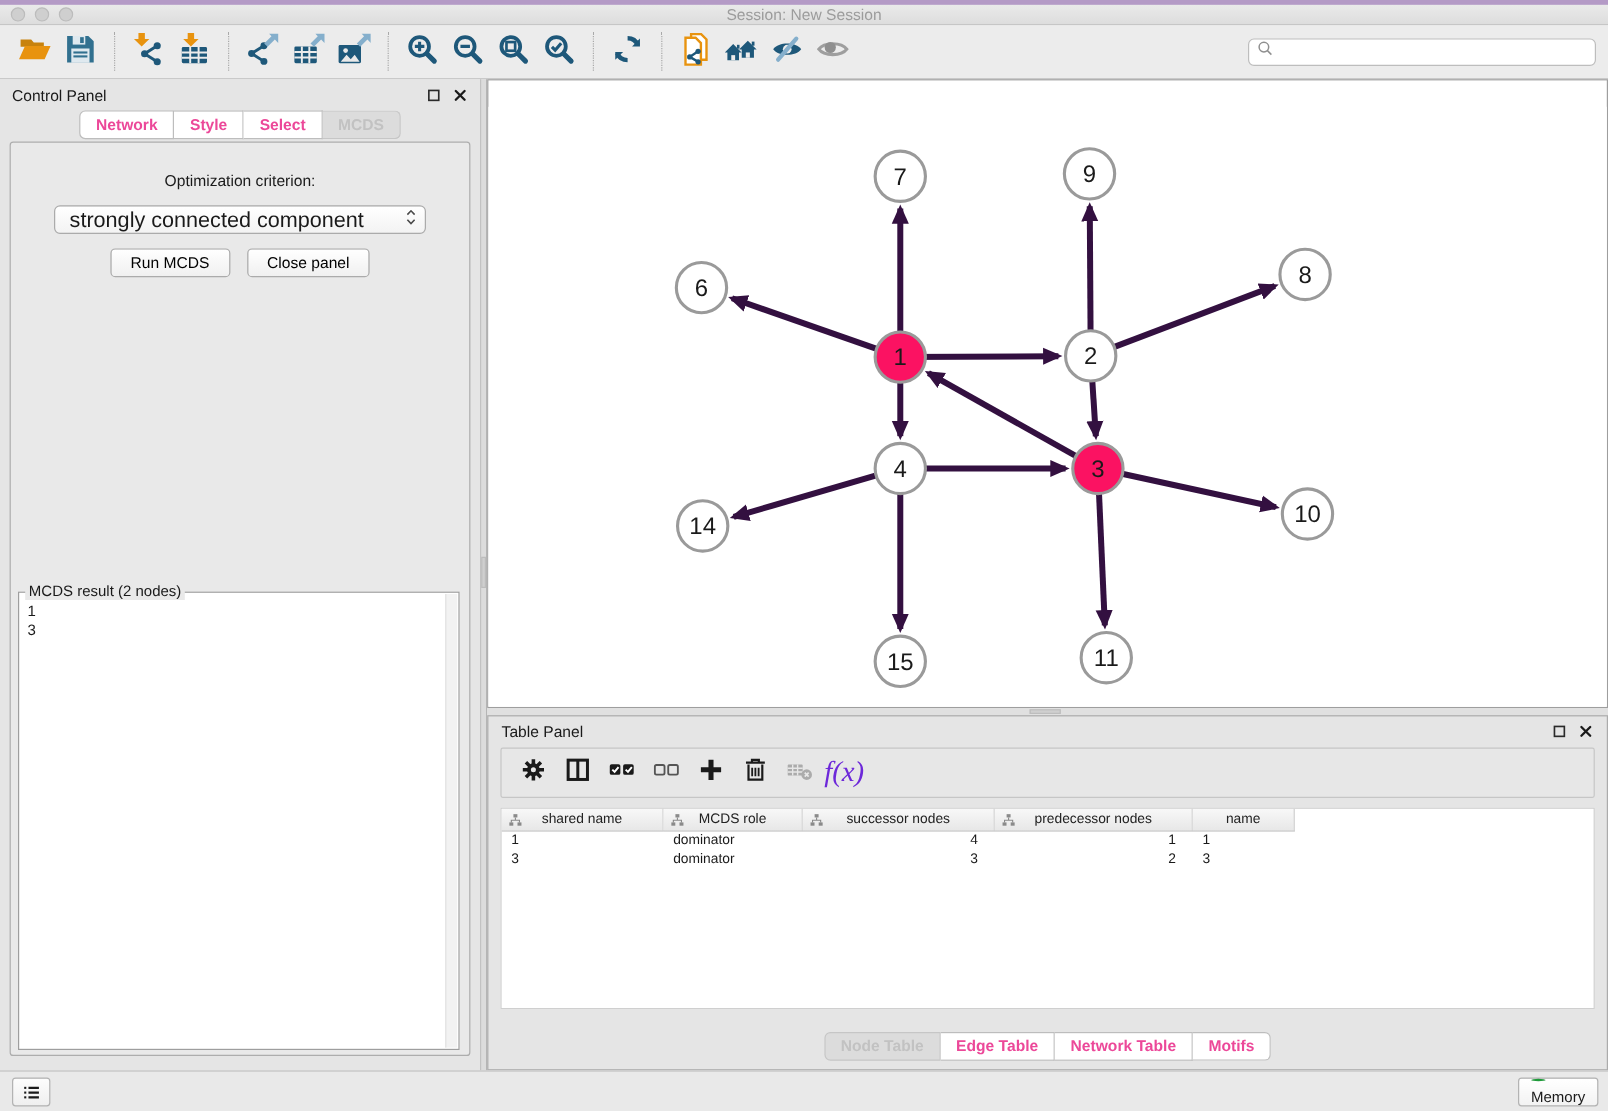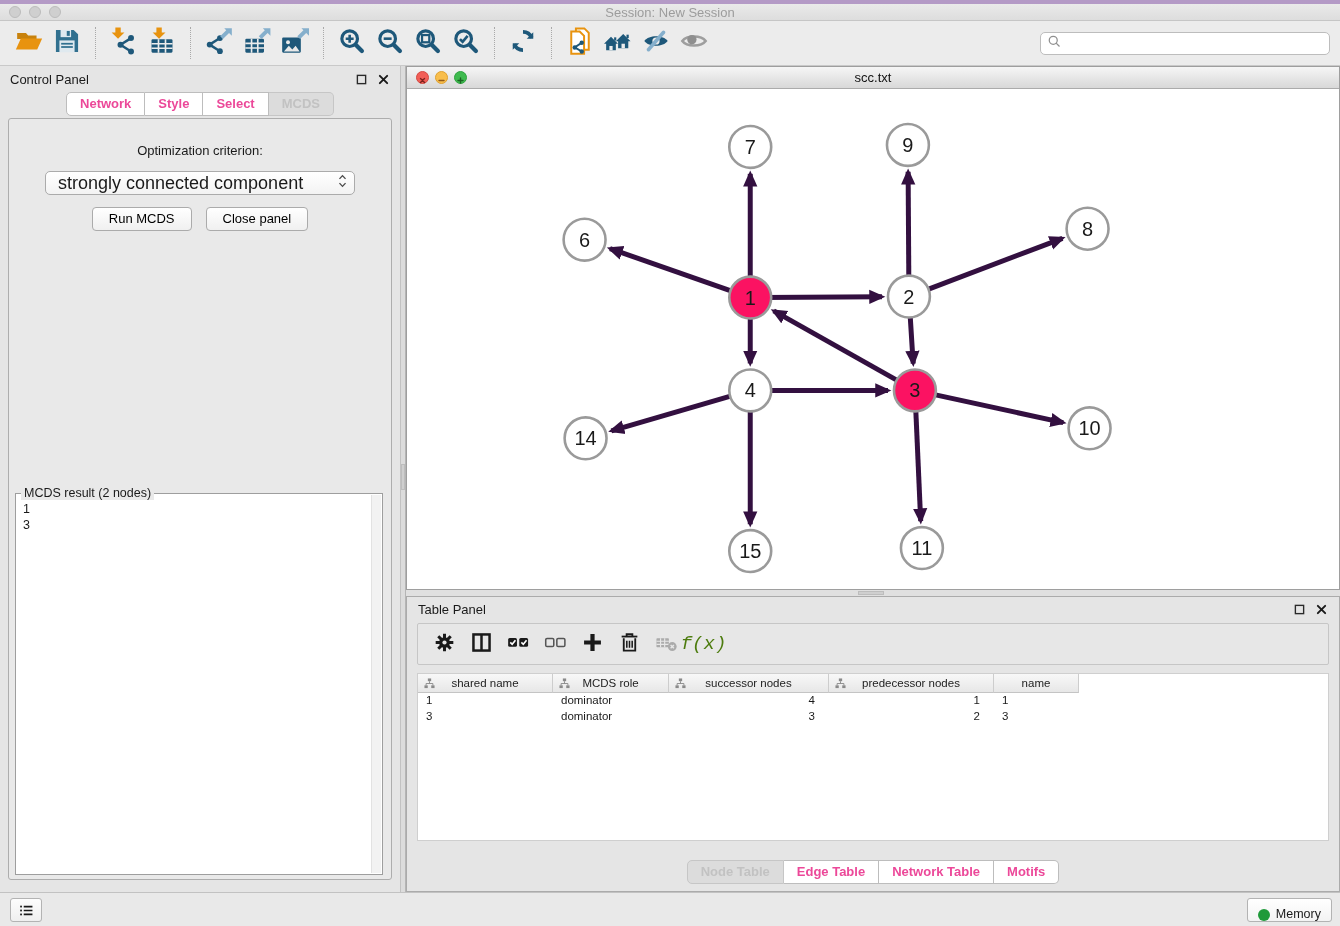--- a/index.html
+++ b/index.html
@@ -69,37 +69,37 @@
   .net-title { position:absolute; left:0; right:0; top:3px; text-align:center; font-size:13px; color:#111; }
   .net-canvas { position:absolute; left:0; top:22px; right:0; bottom:0; background:#fff; }
   .net-canvas svg { width:100%; height:100%; display:block; }
   
   .table-panel { position:absolute; left:0; top:530px; right:0; bottom:0; background:#E5E5E5; border:1px solid #ABABAB; }
   .tp-header { height:25px; display:flex; align-items:center; padding:0 11px; }
   .tp-toolbar { margin:1px 10px 0; height:42px; background:#E7E7E7; border:1px solid #C6C6C6; border-radius:2px;
     display:flex; align-items:center; padding:0 8px; }
   .tp-tbtn { width:37px; height:36px; display:flex; align-items:center; justify-content:center; cursor:default; }
   .tp-tbtn svg { width:23px; height:23px; }
-  .fx-glyph { font-family:Liberation Mono, monospace; font-style:italic; font-size:19px; color:#4d7c0f; }
+  .fx-glyph { font-family:Liberation Serif, serif; font-style:italic; font-size:24px; color:#6d28d9; }
   .tp-viewport { position:absolute; left:10px; right:10px; top:76px; bottom:50px; background:#fff; border:1px solid #CFCFCF; overflow:hidden; }
   .tp-headrow { display:flex; height:19px; }
   .th-cell { position:relative; background:linear-gradient(#F8F8F8,#E7E7E7); border-right:1px solid #CDCDCD;
     border-bottom:1px solid #C4C4C4; display:flex; align-items:center; justify-content:center;
     font-size:11.5px; color:#222; cursor:default; }
   .th-cell .map-ic { position:absolute; left:6px; top:4px; }
   .tp-row { display:flex; height:16px; font-size:11.5px; }
   .td-cell { padding:1px 8px 0; white-space:nowrap; overflow:hidden; }
   .tp-tabs { position:absolute; left:0; right:0; bottom:7px; display:flex; justify-content:center; }
   
   .statusbar { position:absolute; left:0; bottom:0; right:0; height:34px; background:#E9E9E9; border-top:1px solid #C2C2C2; }
   .sb-left-btn { position:absolute; left:10px; top:5px; width:32px; height:24px; background:linear-gradient(#FDFDFD,#EFEFEF);
     border:1px solid #B3B3B3; border-radius:3px; display:flex; align-items:center; justify-content:center; }
   .sb-left-btn svg { width:19px; height:19px; }
   .memory-btn { position:absolute; right:8px; top:5px; height:24px; background:linear-gradient(#FFFFFF,#F3F3F3);
-    border:1px solid #B3B3B3; border-radius:3px; display:flex; align-items:flex-end; gap:6px; padding:0 10px; font-size:12.5px; }
+    border:1px solid #B3B3B3; border-radius:3px; display:flex; align-items:flex-start; gap:6px; padding:0 10px; font-size:12.5px;flex-direction:column; }
   .mem-dot { width:12px; height:12px; border-radius:50%; }
 </style>
 </head>
 <body>
 
 <div class="app">
 
   <div class="titlebar">
     <div class="accent" style="background: rgb(180, 154, 198);"></div>
     <div class="tl-lights">
@@ -320,34 +320,20 @@
       </div>
     </div>
 
     <div class="v-splitter">
         <div class="grip"></div>
       </div>
 
     <div class="right-area">
 
       <div class="network-window">
-        <div class="net-titlebar">
-          <div class="net-lights" id="net-lights">
-              <span class="net-light" style="background: rgb(242, 94, 87); border: 1px solid rgb(212, 73, 66);"><svg viewBox="0 0 11 11" width="11" height="11">
-                  <path d="M3.5 3.5l4 4M7.5 3.5l-4 4" stroke="#7E221C" stroke-width="1.4" stroke-linecap="round" fill="none"></path>
-                </svg></span>
-              <span class="net-light" style="background: rgb(248, 190, 76); border: 1px solid rgb(223, 161, 47);"><svg viewBox="0 0 11 11" width="11" height="11">
-                  <path d="M3 5.5h5" stroke="#90591A" stroke-width="1.4" stroke-linecap="round" fill="none"></path>
-                </svg></span>
-              <span class="net-light" style="background: rgb(63, 187, 79); border: 1px solid rgb(46, 163, 63);"><svg viewBox="0 0 11 11" width="11" height="11">
-                  <path d="M5.5 3v5M3 5.5h5" stroke="#1A6422" stroke-width="1.4" stroke-linecap="round" fill="none"></path>
-                </svg></span>
-            </div>
-          <div class="net-title">scc.txt</div>
-        </div>
         <div class="net-canvas">
           <svg id="graph-svg" viewBox="0 0 932 501" preserveAspectRatio="xMidYMid meet">
               <defs>
                 <marker id="arrow" viewBox="0 0 10 10" refX="7.5" refY="5" markerWidth="3.4" markerHeight="3.4" orient="auto">
                   <path d="M0 0.8L9.5 5 0 9.2z" fill="#331040"></path>
                 </marker>
               </defs>
               <line x1="343" y1="209" x2="343.0" y2="85.0" stroke="#331040" stroke-width="5" marker-end="url(#arrow)"></line>
               <line x1="343" y1="209" x2="202.5" y2="159.9" stroke="#331040" stroke-width="5" marker-end="url(#arrow)"></line>
               <line x1="343" y1="209" x2="475.0" y2="208.2" stroke="#331040" stroke-width="5" marker-end="url(#arrow)"></line>

